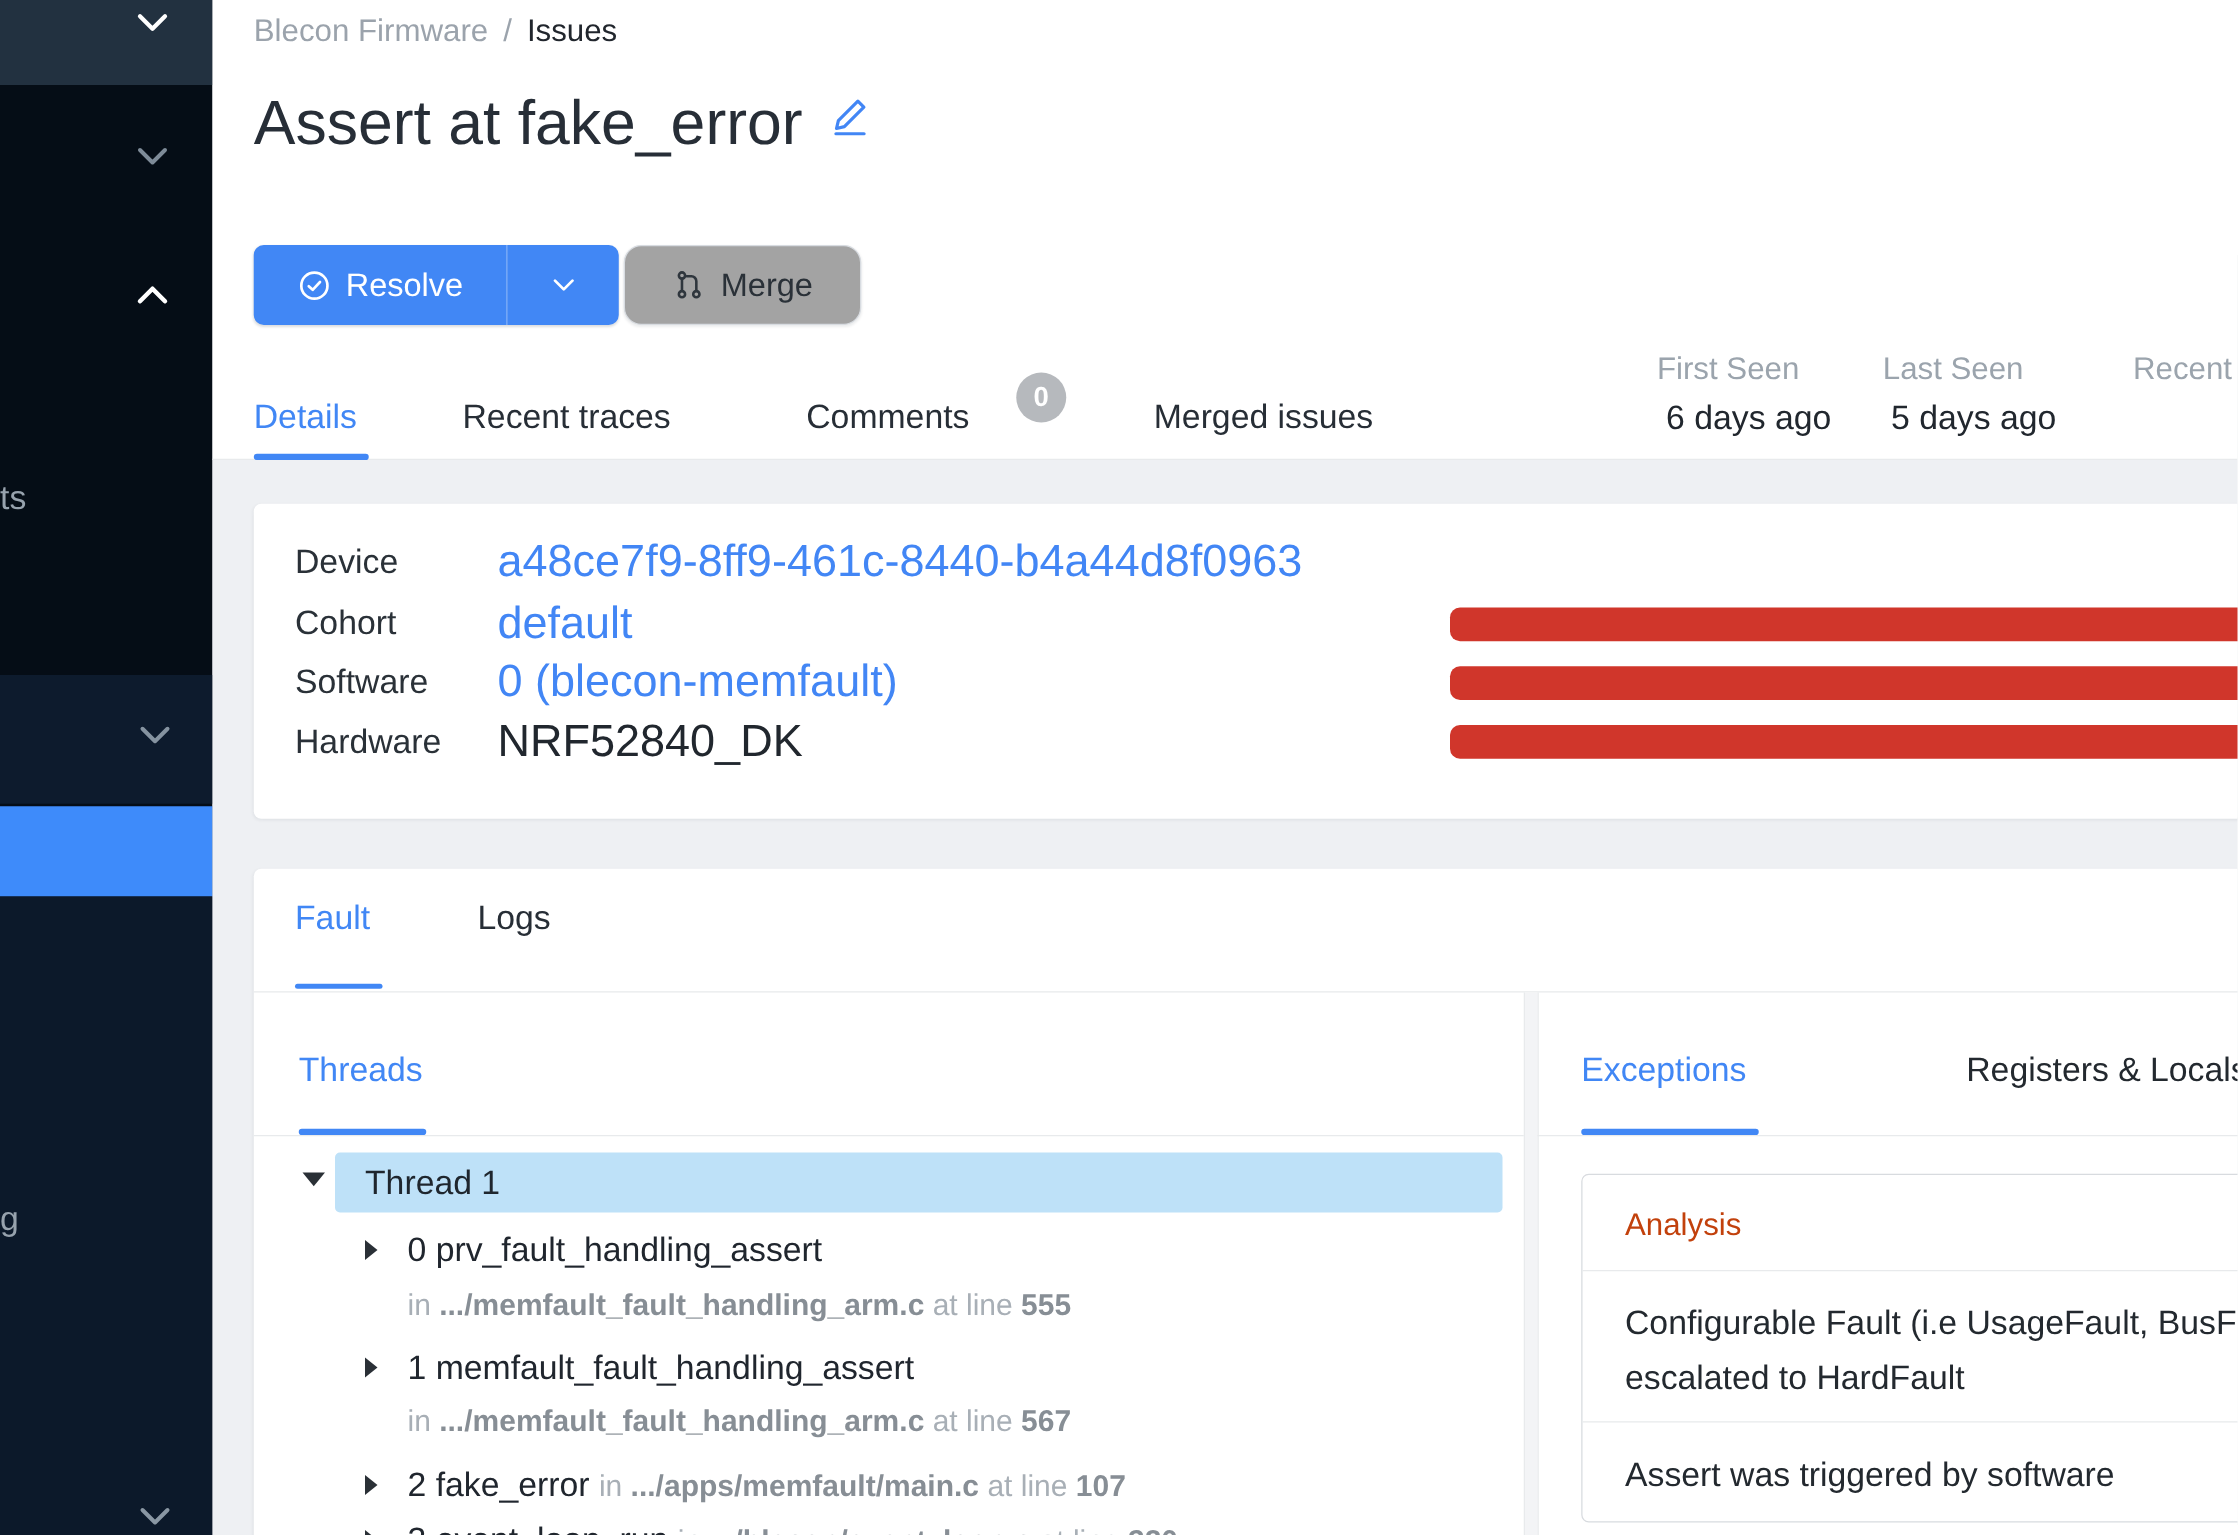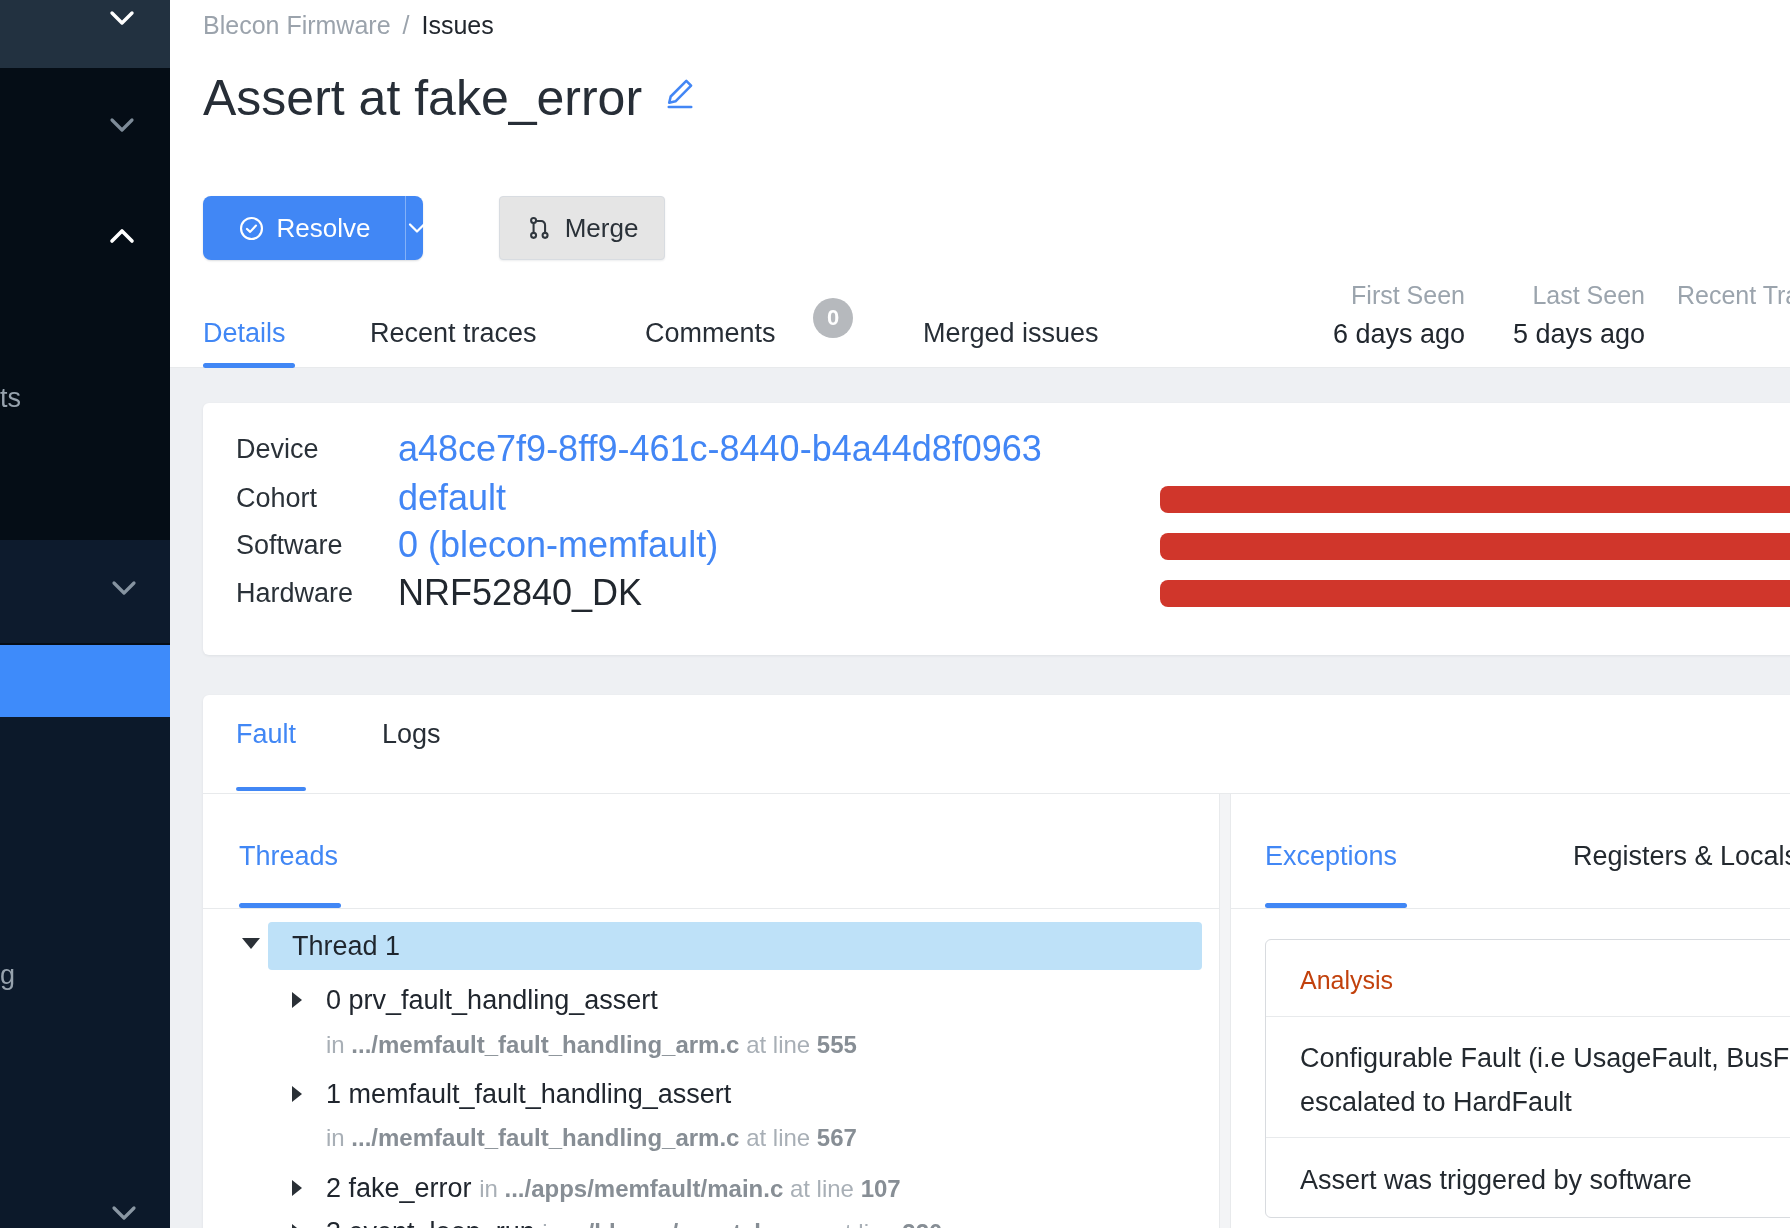--- a/index.html
+++ b/index.html
@@ -21,32 +21,32 @@
   .main-white{left:170px;top:0;width:1620px;height:368px;background:#fff;}
   .main-gray{left:170px;top:368px;width:1620px;height:860px;background:var(--page_bg,#eef0f3);}
   .tabs-border{left:170px;top:367px;width:1620px;height:1px;background:#e8eaec;}
   
   .breadcrumb{left:203px;top:10px;font-size:25px;line-height:30px;color:#9ba3ac;white-space:nowrap;}
   .breadcrumb .crumb-sep{margin:0 12px;color:#9ba3ac;}
   .breadcrumb .crumb-page{color:#21262d;}
   .page-title{left:203px;top:68px;font-size:50px;line-height:60px;font-weight:500;color:#272e37;white-space:nowrap;display:flex;align-items:flex-start;}
   .edit-ic{margin-left:20px;position:relative;top:6px;}
   
-  .btn-resolve{left:203px;top:196px;width:220px;height:64px;background:var(--accent,#4187f5);border-radius:8px;display:flex;align-items:stretch;color:#fff;box-shadow:0 1px 2px rgba(16,24,40,.15);}
+  .btn-resolve{left:203px;top:196px;width:292px;height:64px;background:var(--accent,#4187f5);border-radius:8px;display:flex;align-items:stretch;color:#fff;box-shadow:0 1px 2px rgba(16,24,40,.15);}
   .btn-resolve .seg-main{flex:0 0 202px;display:flex;align-items:center;justify-content:center;gap:12px;font-size:26px;font-weight:500;border-right:1px solid rgba(255,255,255,.35);}
   .btn-resolve .seg-caret{flex:1;display:flex;align-items:center;justify-content:center;}
-  .btn-merge{left:499px;top:196px;width:166px;height:64px;background:#e5e5e5;border:1px solid #d8dce1;border-radius:4px;box-sizing:border-box;display:flex;align-items:center;justify-content:center;gap:13px;font-size:26px;font-weight:500;color:#2a3138;box-shadow:0 1px 2px rgba(16,24,40,.08);}
+  .btn-merge{left:499px;top:196px;width:190px;height:64px;background:#a3a3a3;border:1px solid #d8dce1;border-radius:14px;box-sizing:border-box;display:flex;align-items:center;justify-content:center;gap:13px;font-size:26px;font-weight:500;color:#2a3138;box-shadow:0 1px 2px rgba(16,24,40,.08);}
   
   .tab{top:317px;font-size:27px;line-height:32px;font-weight:500;color:#272e36;white-space:nowrap;}
   .tab.active{color:var(--accent,#4187f5);}
   .tab-underline{left:203px;top:363px;width:92px;height:5px;border-radius:3px;background:var(--accent,#4187f5);}
   .badge{left:813px;top:298px;width:40px;height:40px;border-radius:50%;background:var(--badge_gray,#b6b9bd);color:#fff;font-size:22px;font-weight:700;display:flex;align-items:center;justify-content:center;}
   
   .seen-col{top:280px;text-align:right;}
-  .seen-label{font-size:25px;line-height:30px;color:#9ba4ad;white-space:nowrap;}
+  .seen-label{font-size:25px;line-height:30px;color:#9ba4ad;white-space:nowrap;text-align:center;}
   .seen-value{font-size:27px;line-height:32px;color:#21272e;margin-top:8px;white-space:nowrap;}
   
   .card{background:#fff;border-radius:6px;box-shadow:0 1px 3px rgba(16,24,40,.07);}
   .card1{left:203px;top:403px;width:1607px;height:252px;}
   .card2{left:203px;top:695px;width:1607px;height:560px;}
   .kv-label{left:236px;font-size:27px;line-height:32px;color:#2a3138;white-space:nowrap;}
   .kv-value{left:398px;font-size:36px;line-height:32px;color:#21272e;white-space:nowrap;}
   .kv-link{color:var(--link,#4286f5);}
   .bar{left:1160px;width:650px;height:27px;background:var(--bar_red,#d0362b);border-radius:8px 0 0 8px;}
   

